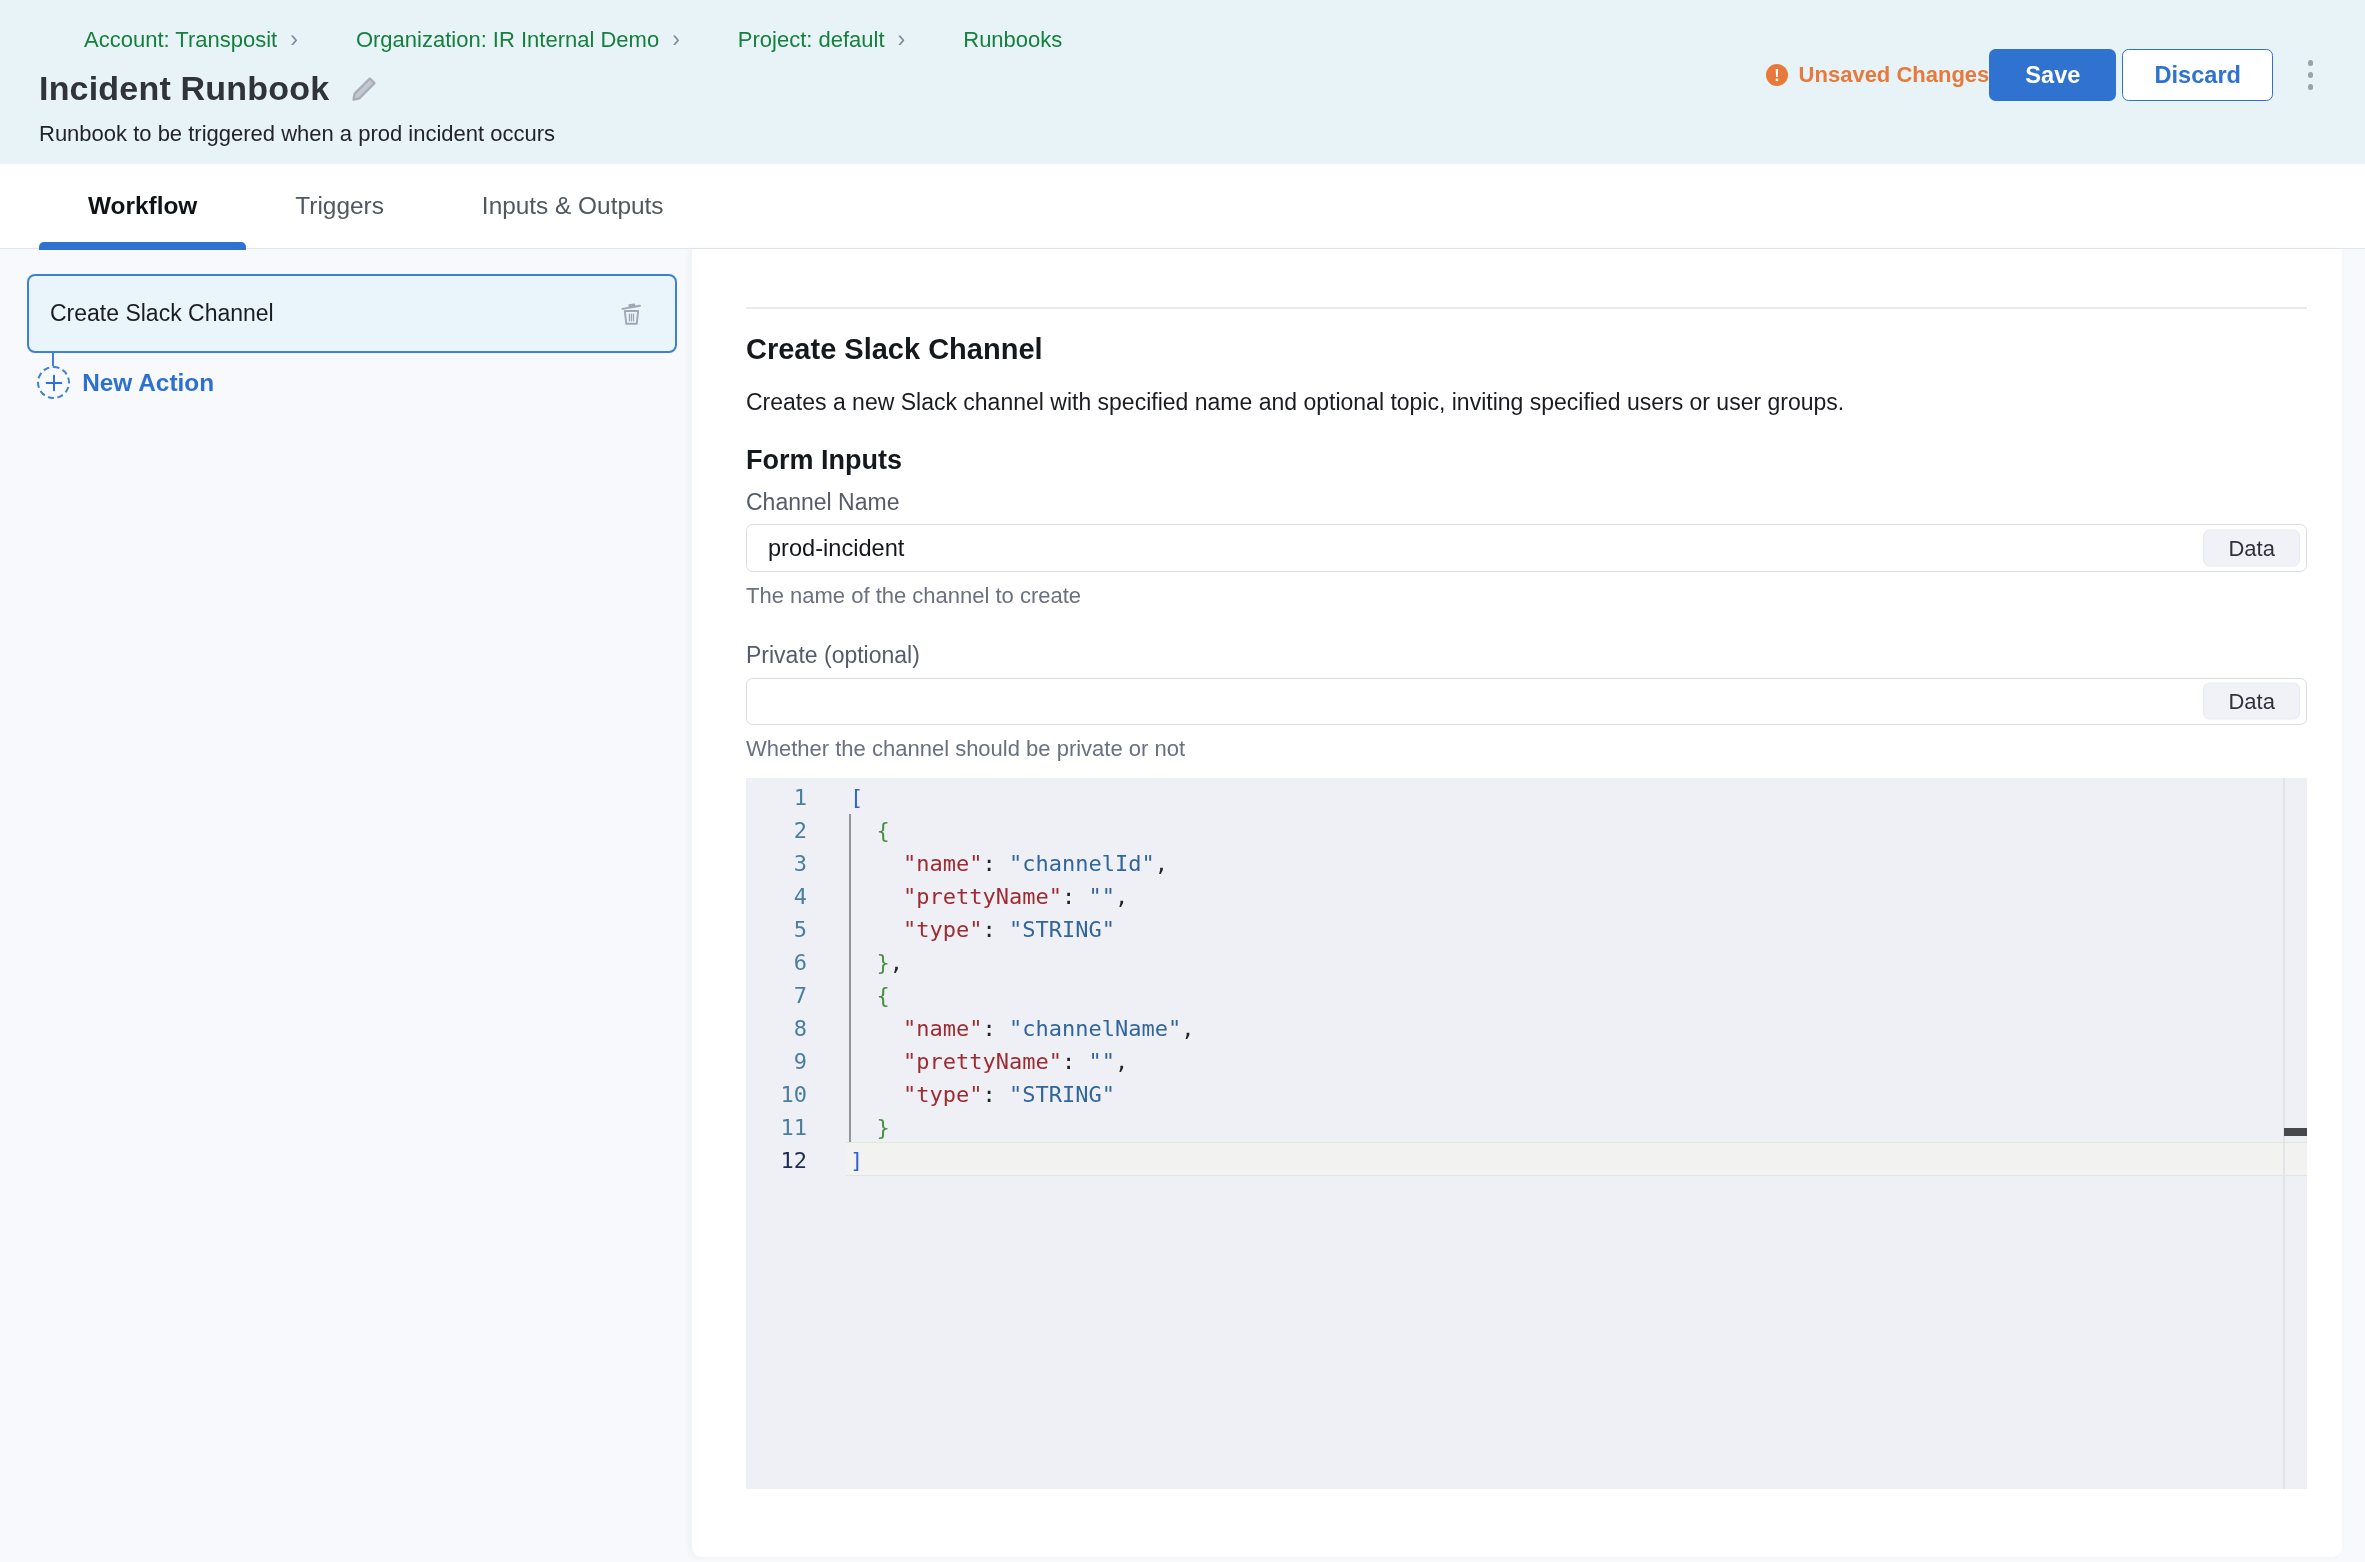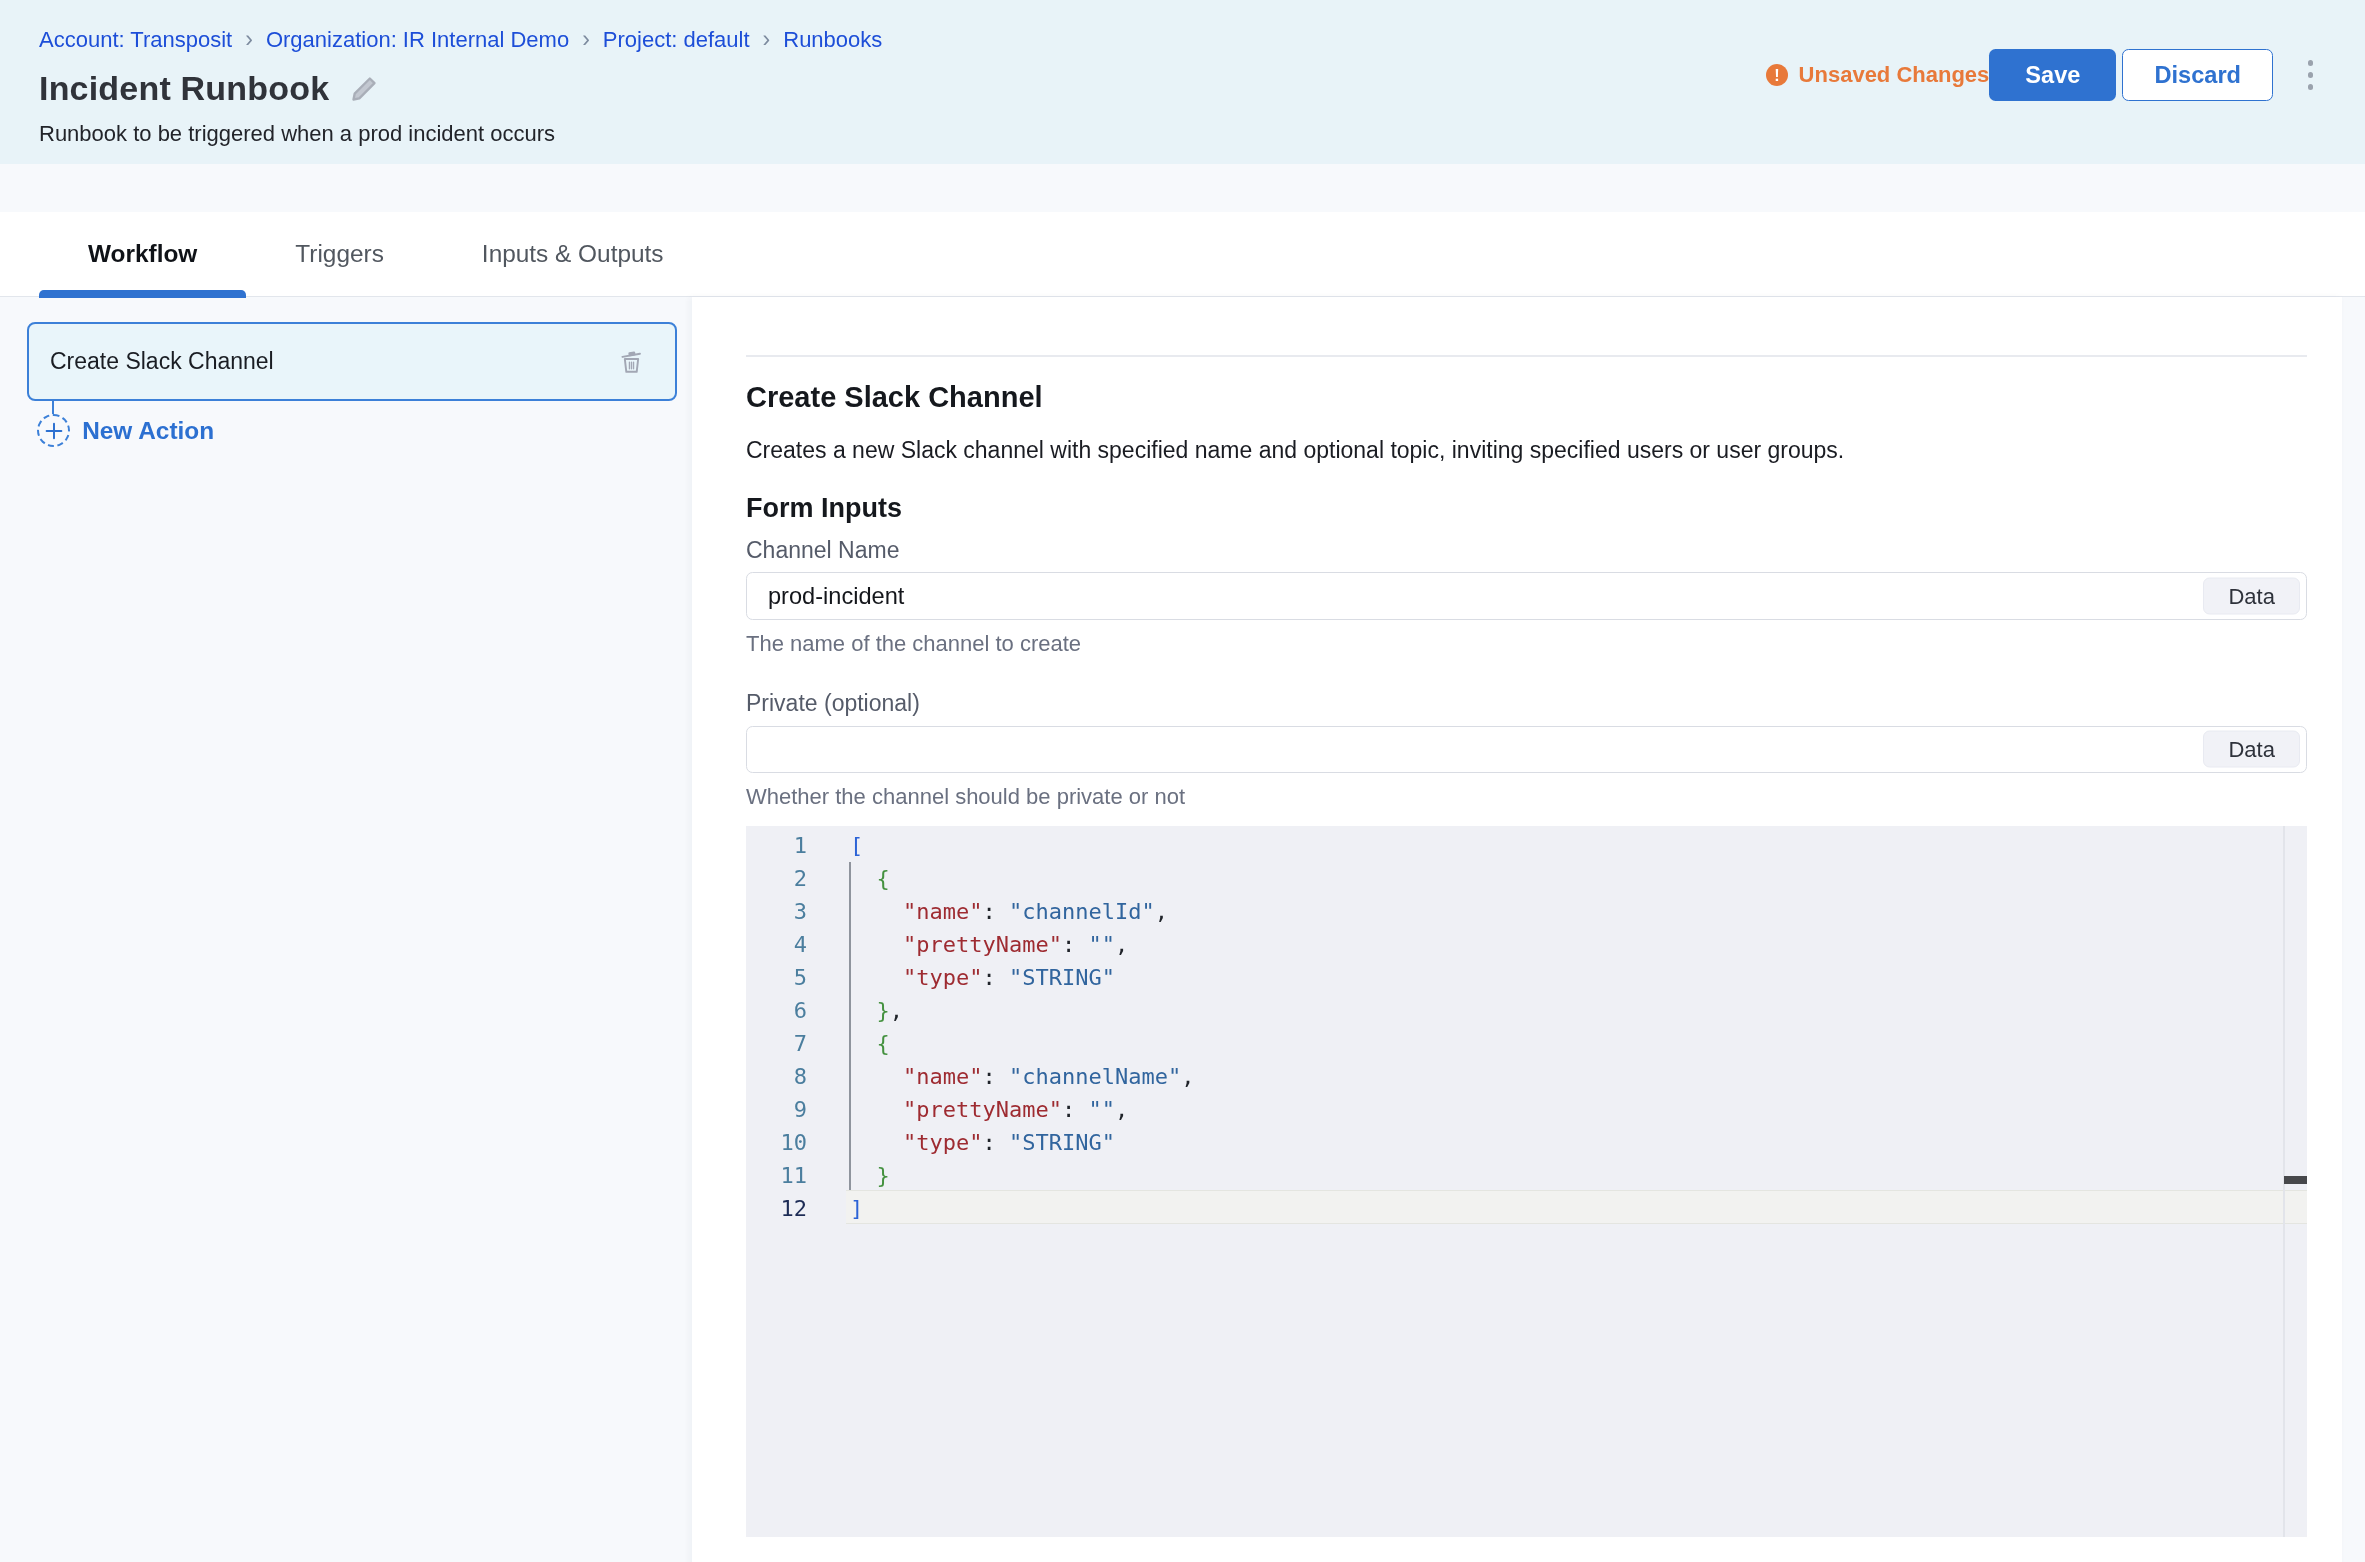--- a/index.html
+++ b/index.html
@@ -2,39 +2,39 @@
 <html style="font-size:13px"><head>
 <meta charset="utf-8">
 <style>
   * { margin:0; padding:0; box-sizing:border-box; }
   html,body { width:2366px; height:1562px; overflow:hidden; }
   body { font-family:"Liberation Sans", sans-serif; background:#f7f9fc; color:#1a1c22; }
 
   
   .header { height:164px; background:#e8f3f8; position:relative; padding:26px 0 0 39px; }
   .breadcrumb { display:flex; align-items:center; font-size:22px; }
-  .crumb { color:#1d4ed8; cursor:pointer; }
+  .crumb { color:#15803d; cursor:pointer;margin-left:45px; }
   .crumb-sep { color:#7d8b9f; margin:0 13px; font-size:23px; }
   .title-row { margin-top:16.3px; display:flex; align-items:center; gap:19.5px; }
   .page-title { font-size:34px; font-weight:700; color:#30333a; letter-spacing:0.2px; }
   .pencil-btn { width:31px; height:31px; display:flex; align-items:center; justify-content:center; cursor:pointer; }
   .subtitle { margin-top:13px; font-size:22px; color:#22242a; }
 
   .header-actions { position:absolute; right:39px; top:49px; height:52px; display:flex; align-items:center; }
   .warn-icon { width:22px; height:22px; border-radius:50%; background:#e8793a; color:#fff; font-size:16.3px; font-weight:700;
                display:flex; align-items:center; justify-content:center; margin-right:10.6px; line-height:1; }
   .unsaved { font-size:22px; font-weight:600; color:#e8793a; }
   .btn { height:52px; border-radius:6.5px; font-size:23.6px; font-weight:700; display:flex; align-items:center; cursor:pointer; }
   .btn-save { background:#2f72d0; color:#fff; padding:8px 36px; border:none; margin-right:6px; }
   .btn-discard { background:#fff; color:#2f72d0; border:1.6px solid #2f72d0; padding:0 31px; margin-right:21px; }
   .kebab { width:33px; height:52px; display:flex; flex-direction:column; align-items:center; justify-content:center; gap:6.5px; cursor:pointer; }
   .kebab i { width:5.7px; height:5.7px; border-radius:50%; background:#9aa2ad; }
 
   
-  .tabbar { height:85px; background:#fff; border-bottom:1.6px solid #e2e6ec; display:flex; padding-left:39px;margin-top:48px; }
+  .tabbar { height:85px; background:#fff; border-bottom:1.6px solid #e2e6ec; display:flex; padding-left:39px; }
   .tab { padding:0 49px; font-size:24.4px; color:#51575f; display:flex; align-items:center; position:relative; cursor:pointer; }
   .tab.active { color:#0f1217; font-weight:700; }
   .tab-indicator { position:absolute; left:0; right:0; bottom:-1.6px; height:8.1px; background:#2f72d0; border-radius:4.9px 4.9px 0 0; }
 
   
   .content { display:flex; height:1311px; }
   .left-panel { width:692px; position:relative; flex:none; }
   .action-card { position:absolute; left:27px; top:25px; width:650px; height:79px; background:#e9f5fa;
                  border:2.4px solid #3c80d8; border-radius:8.1px; display:flex; align-items:center; padding:0 28px 0 21px; cursor:pointer; }
   .action-label { font-size:23px; color:#1a1d23; flex:1; }

